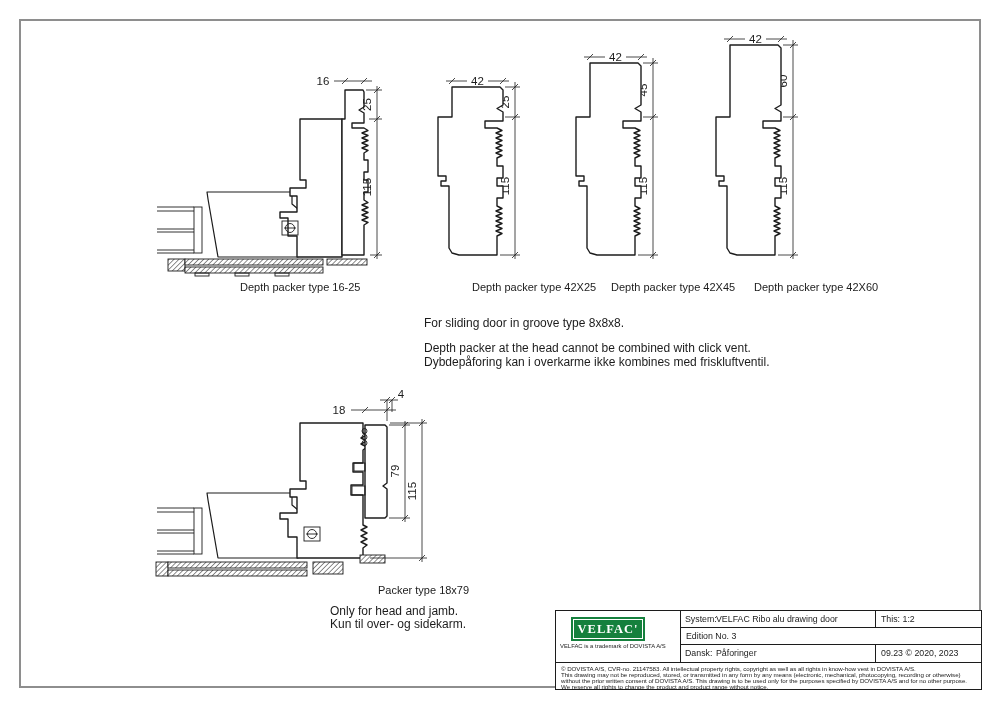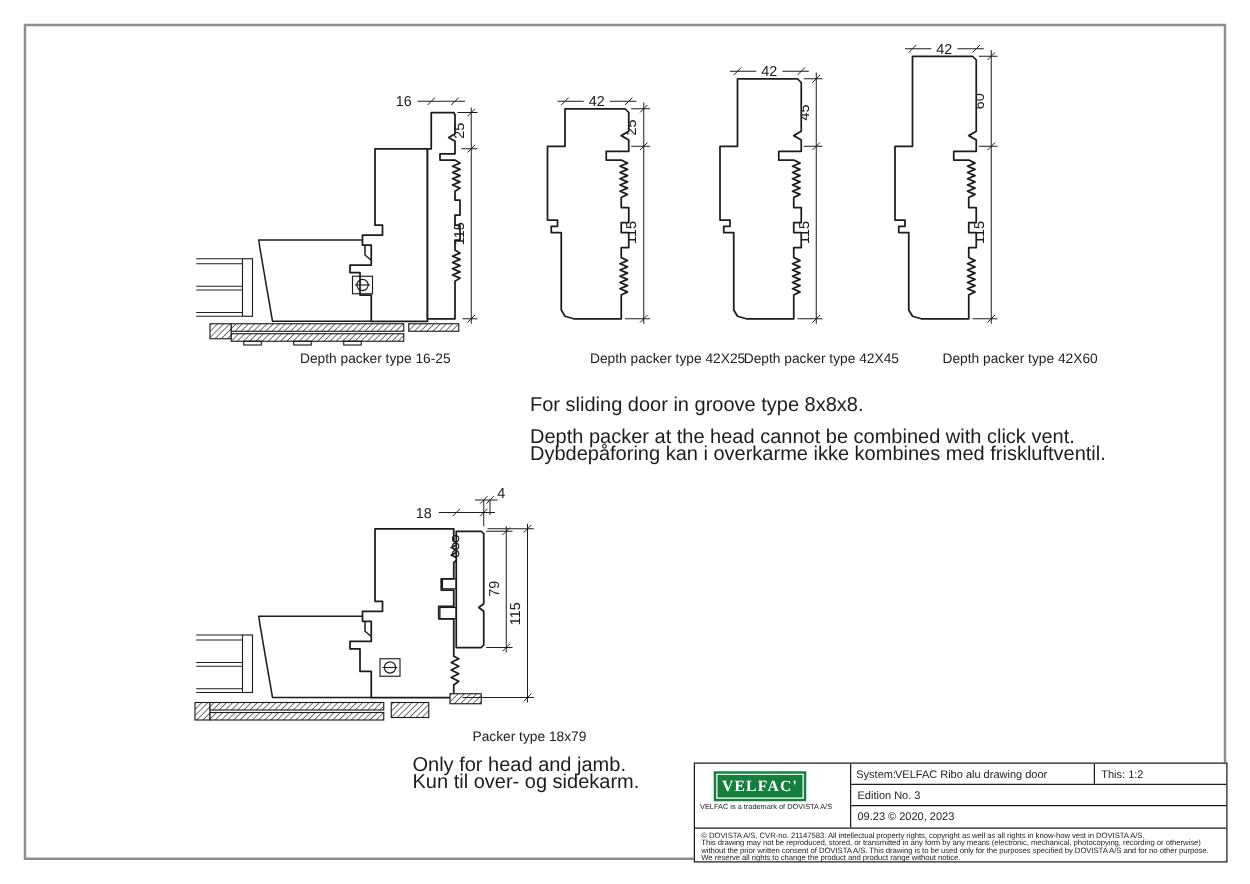--- a/index.html
+++ b/index.html
@@ -8,21 +8,21 @@
   .pborder{position:absolute;left:19px;top:19px;right:19px;bottom:19px;
            border:2px solid #8e8e8e;box-sizing:border-box;}
   svg{position:absolute;overflow:visible;}
   .ol{fill:#ffffff;stroke:#1c1c1c;stroke-width:1.4;stroke-linejoin:round;}
   .ol2{fill:#ffffff;stroke:#1c1c1c;stroke-width:1.2;stroke-linejoin:round;}
   .det{fill:none;stroke:#1c1c1c;stroke-width:0.9;}
   .hat{fill:url(#hatch);stroke:#1c1c1c;stroke-width:0.9;}
   .dim line,.dim path{stroke:#1c1c1c;stroke-width:0.8;fill:none;}
   .dim text{font-family:"Liberation Sans",sans-serif;font-size:11.5px;fill:#1c1c1c;}
   .lbl{position:absolute;font-size:11px;white-space:nowrap;margin-left:48px;}
-  .note{position:absolute;font-size:16px;white-space:nowrap;}
+  .note{position:absolute;font-size:12px;white-space:nowrap;}
   
   .tblock{position:absolute;left:555px;top:610px;width:427px;height:80px;
           border:1px solid #1c1c1c;box-sizing:border-box;background:#fff;}
   .tb-main{display:flex;height:51px;}
   .tb-logo-cell{width:125px;border-right:1px solid #1c1c1c;box-sizing:border-box;position:relative;}
   .logo{width:74px;height:24px;background:#15803d;margin:6px 0 2px 15px;padding:2px;box-sizing:border-box;}
   .logo-inner{width:100%;height:100%;border:1px solid #fff;box-sizing:border-box;
               display:flex;align-items:center;justify-content:center;}
   .logo-inner span{font-family:"Liberation Serif",serif;font-weight:bold;font-size:12.5px;
                    color:#fff;letter-spacing:1px;line-height:1;}
@@ -199,21 +199,21 @@
       <path d="M 279,41 L 285,35 M 279,176 L 285,170"></path>
       <text x="199" y="29" text-anchor="middle">18</text>
       <text x="261" y="13" text-anchor="middle">4</text>
       <text x="259" y="86" text-anchor="middle" transform="rotate(-90 259 86)">79</text>
       <text x="276" y="106" text-anchor="middle" transform="rotate(-90 276 106)">115</text>
     </g>
   </svg>
 
   <div class="lbl" style="left:192px;top:281px">Depth packer type 16-25</div>
   <div class="lbl" style="left:424px;top:281px">Depth packer type 42X25</div>
-  <div class="lbl" style="left:547px;top:281px">Depth packer type 42X45</div>
+  <div class="lbl" style="left:563px;top:281px">Depth packer type 42X45</div>
   <div class="lbl" style="left:706px;top:281px">Depth packer type 42X60</div>
   <div class="lbl" style="left:330px;top:584px">Packer type 18x79</div>
 
   <div class="note" style="left:424px;top:316px">For sliding door in groove type 8x8x8.</div>
   <div class="note" style="left:424px;top:355px">Dybdepåforing kan i overkarme ikke kombines med friskluftventil.</div>
   <div class="note" style="left:424px;top:341px">Depth packer at the head cannot be combined with click vent.</div>
   <div class="note" style="left:330px;top:604px">Only for head and jamb.</div>
   <div class="note" style="left:330px;top:617px">Kun til over- og sidekarm.</div>
 
   <div class="tblock">
@@ -231,20 +231,24 @@
           <div class="tb-sys">
               <span class="l">System:</span>
               <span>VELFAC Ribo alu drawing door</span>
             </div>
           <div class="tb-meta">This: 1:2</div>
         </div>
         <div class="tb-row">
           <div class="tb-meta">Edition No. 3</div>
         </div>
         <div class="tb-row">
+          <div class="tb-sys">
+              <span class="l">Dansk:</span>
+              <span>Påforinger</span>
+            </div>
           <div class="tb-meta">09.23 © 2020, 2023</div>
         </div>
       </div>
     </div>
     <div class="tb-copy">
       <div>© DOVISTA A/S, CVR-no. 21147583. All intellectual property rights, copyright as well as all rights in know-how vest in DOVISTA A/S.</div>
       <div>This drawing may not be reproduced, stored, or transmitted in any form by any means (electronic, mechanical, photocopying, recording or otherwise)</div>
       <div>without the prior written consent of DOVISTA A/S. This drawing is to be used only for the purposes specified by DOVISTA A/S and for no other purpose.</div>
       <div>We reserve all rights to change the product and product range without notice.</div>
     </div>

